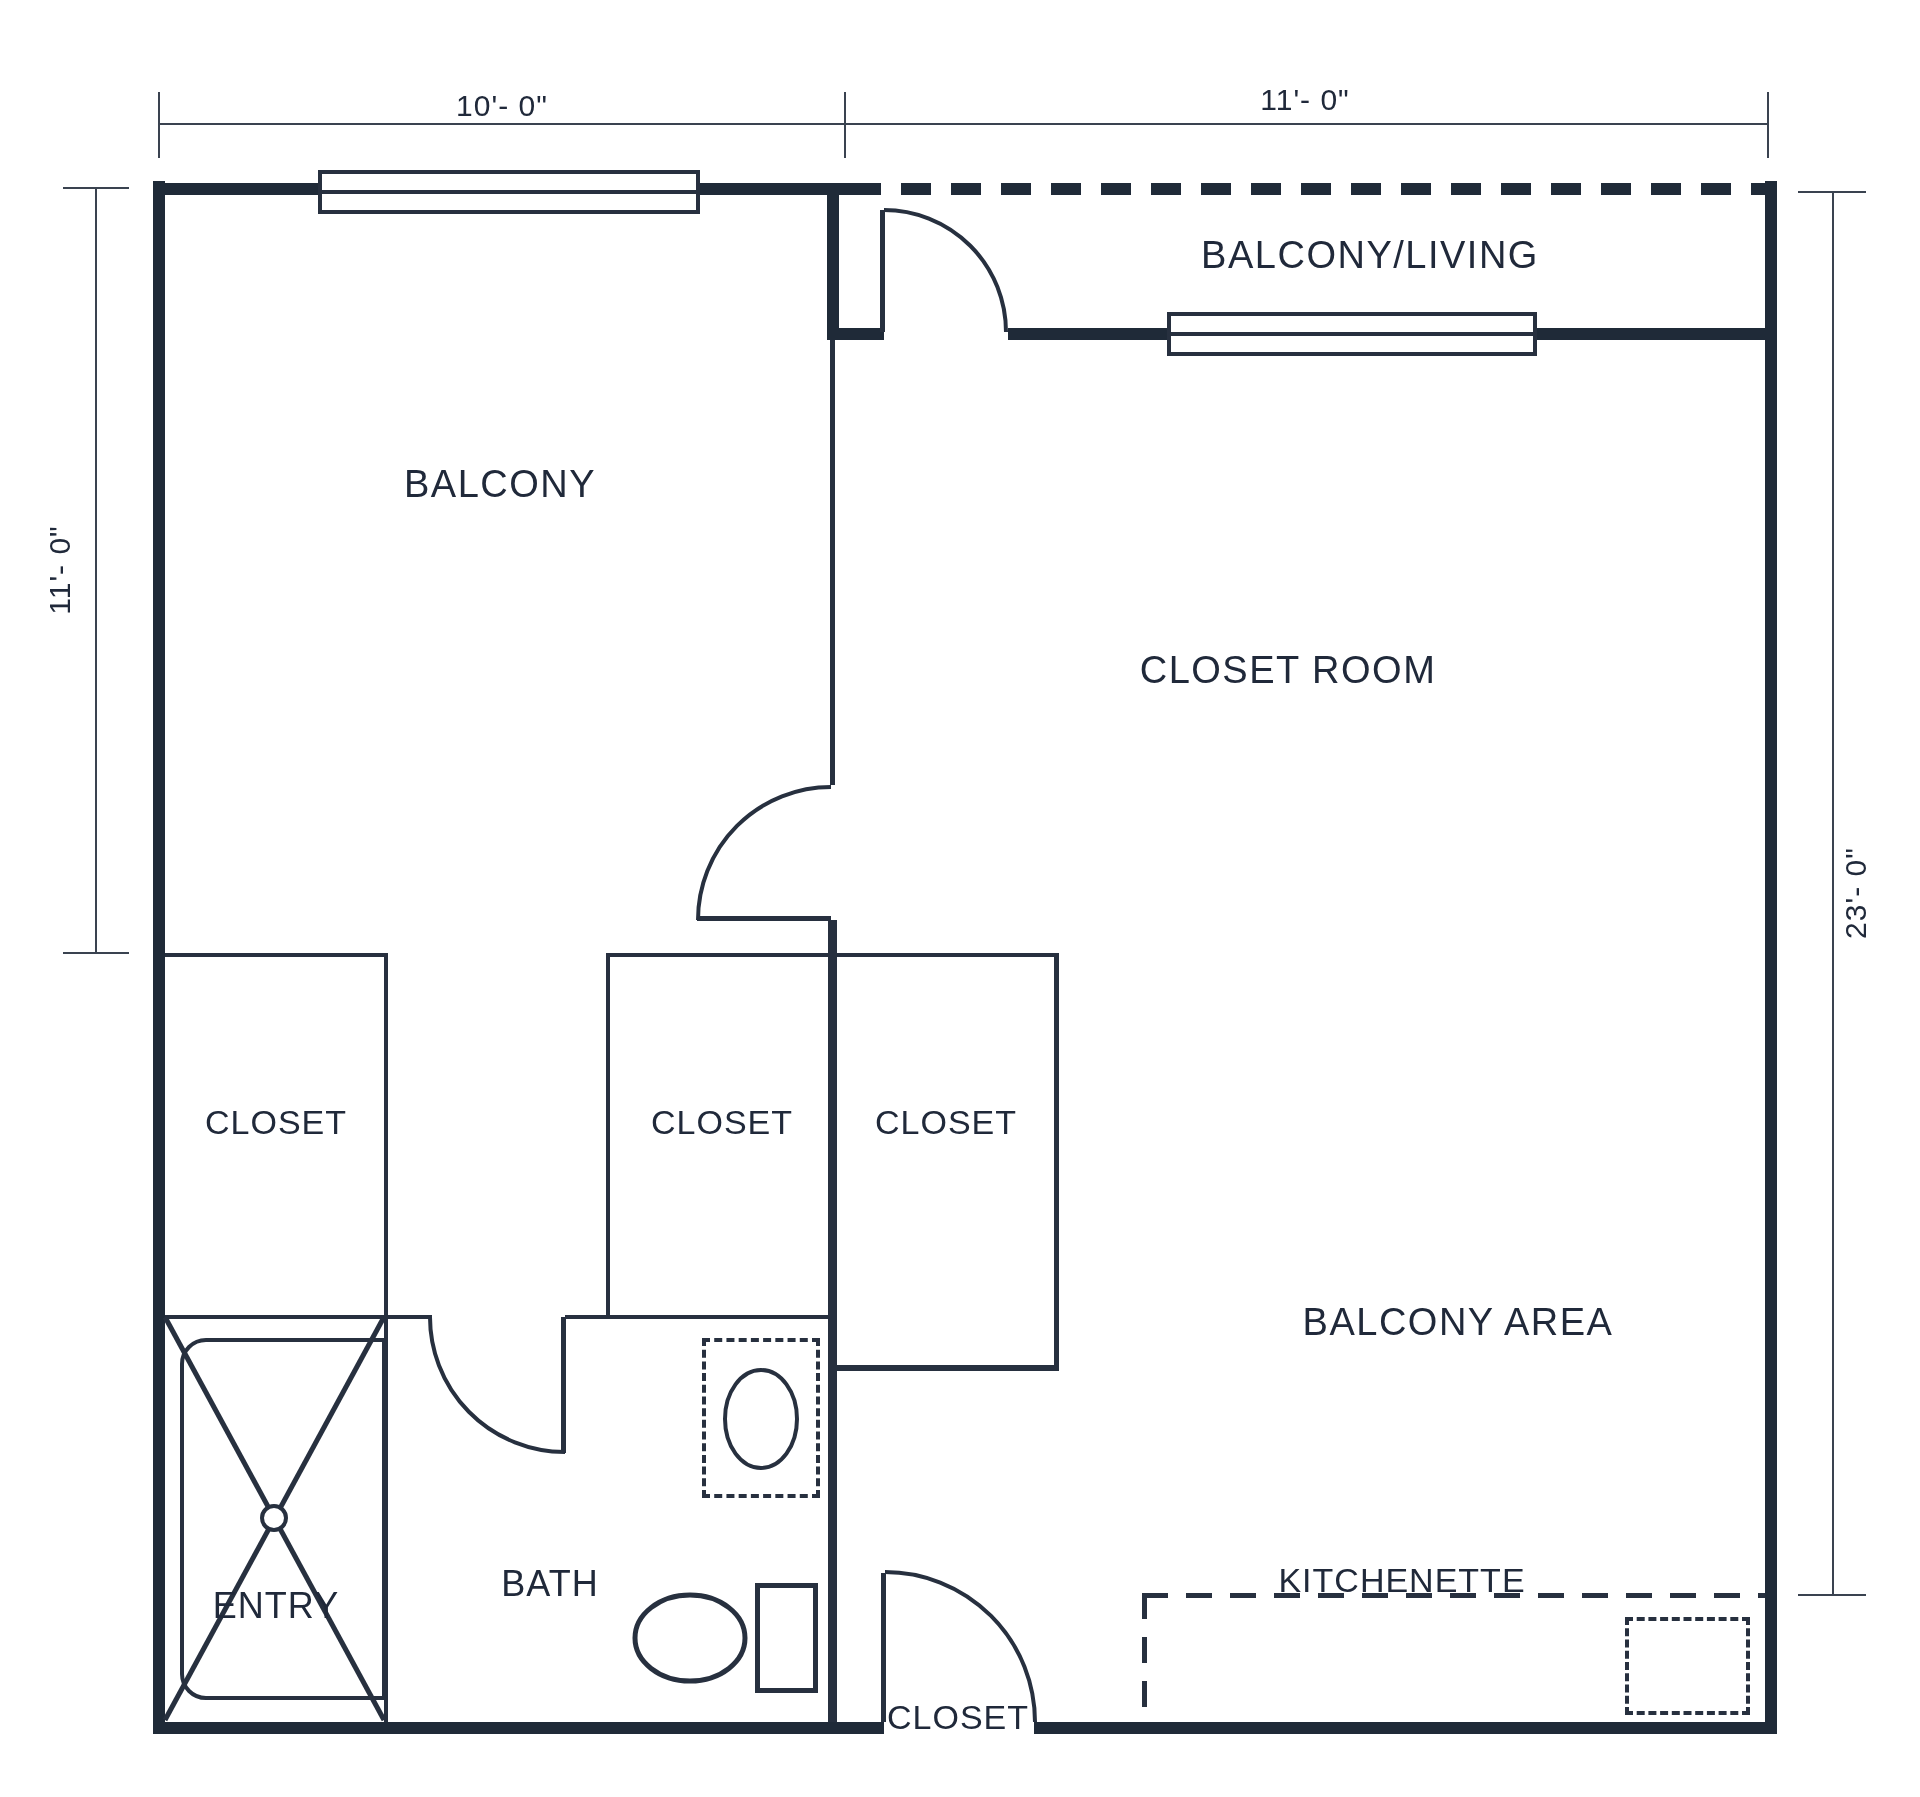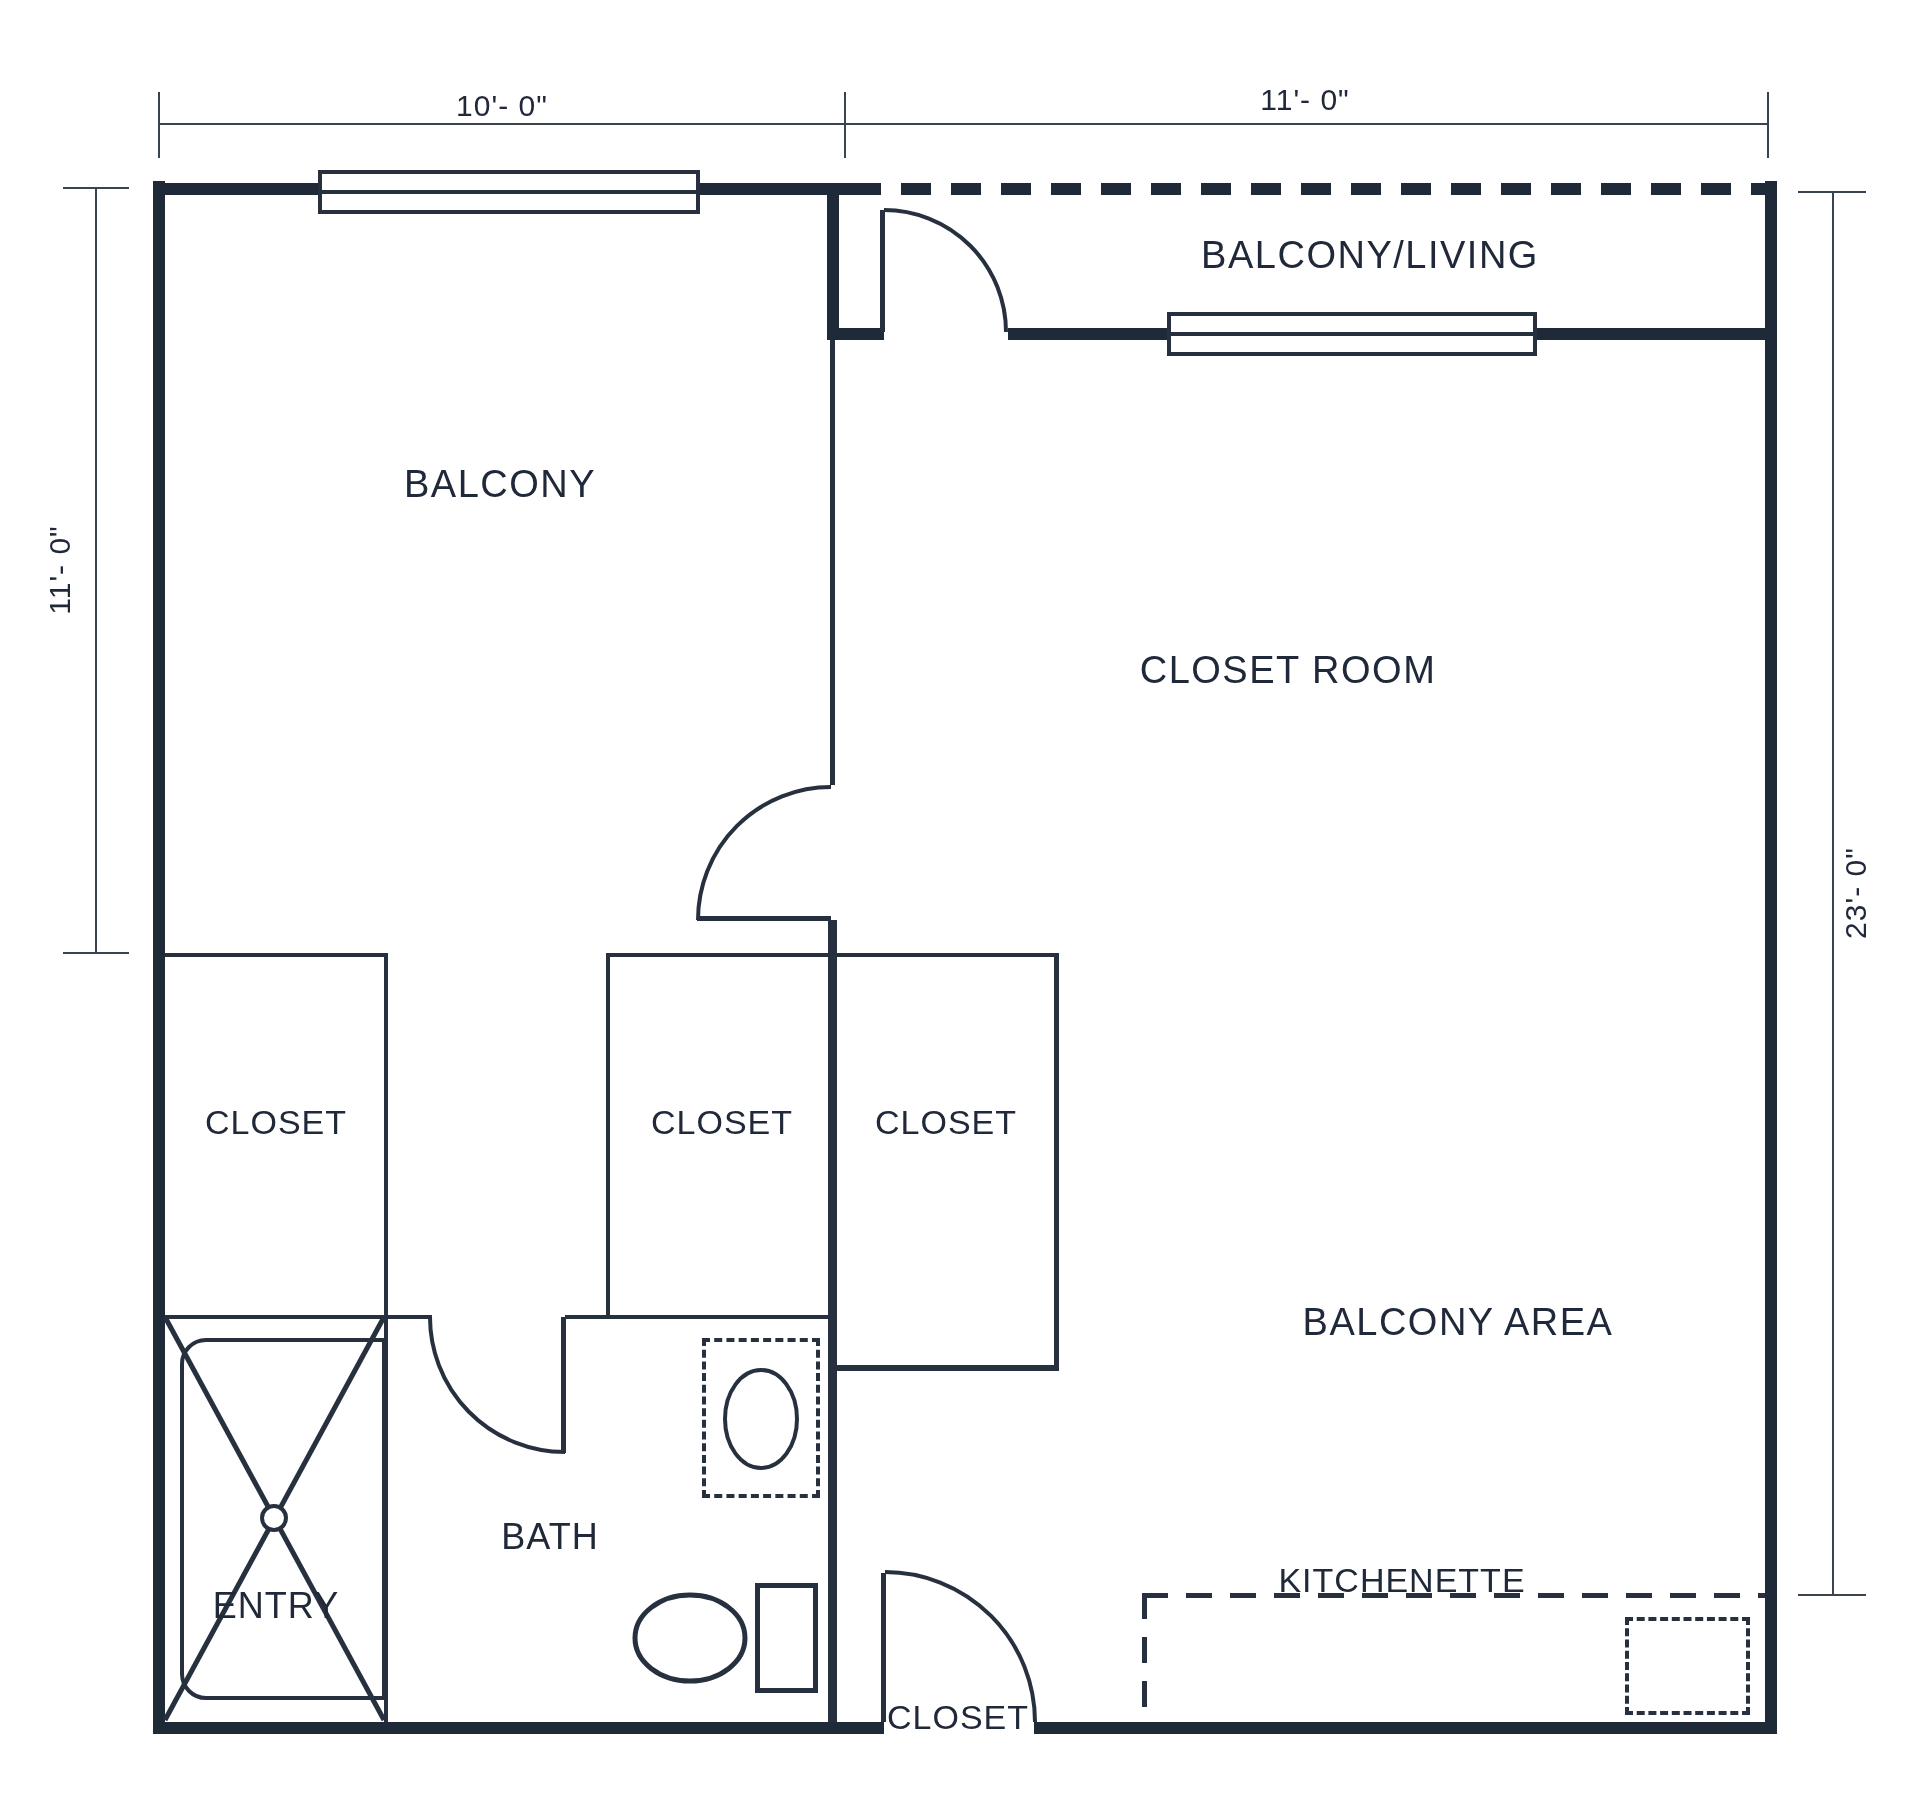--- a/index.html
+++ b/index.html
@@ -116,17 +116,17 @@
   <div class="dimtext rot" style="left:1856px;top:893px">23'- 0"</div>
 
   <div class="label" style="left:500px;top:484px">BALCONY</div>
   <div class="label" style="left:1370px;top:255px">BALCONY/LIVING</div>
   <div class="label" style="left:1288px;top:670px">CLOSET ROOM</div>
   <div class="label" style="left:1458px;top:1322px">BALCONY AREA</div>
   <div class="label small" style="left:276px;top:1122px">CLOSET</div>
   <div class="label small" style="left:722px;top:1122px">CLOSET</div>
   <div class="label small" style="left:946px;top:1122px">CLOSET</div>
   <div class="label mid" style="left:276px;top:1606px">ENTRY</div>
-  <div class="label mid" style="left:550px;top:1537px">BATH</div>
+  <div class="label mid" style="left:550px;top:1584px">BATH</div>
   <div class="label small" style="left:958px;top:1717px">CLOSET</div>
   <div class="label small" style="left:1402px;top:1580px">KITCHENETTE</div>
 
 </div>
 
 </body></html>

